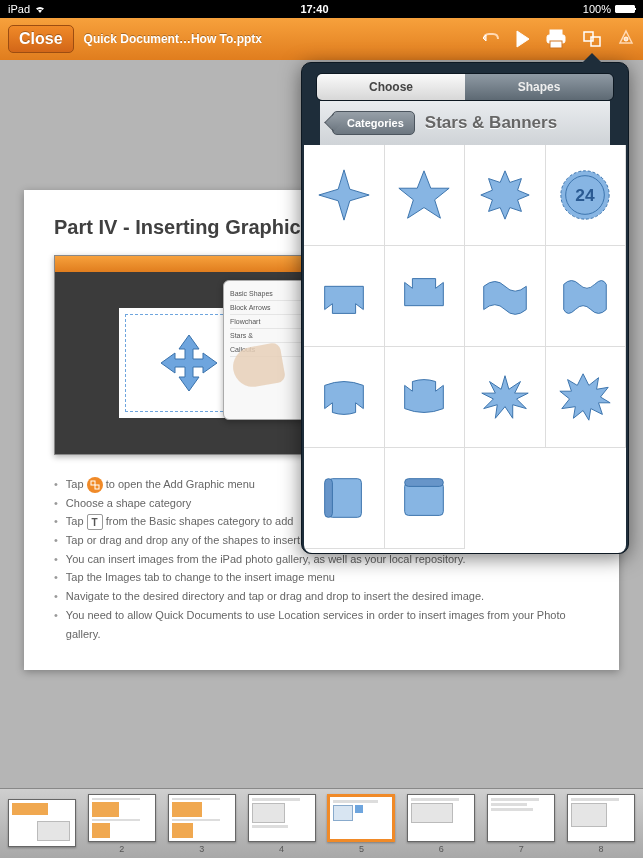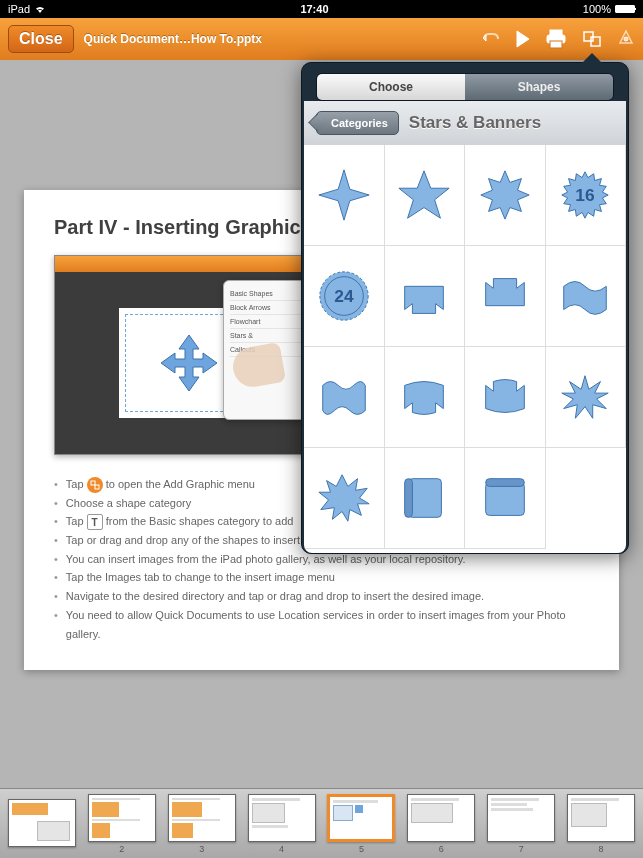--- a/index.html
+++ b/index.html
@@ -46,21 +46,21 @@
 .popover::before { content:''; position:absolute; top:-10px; right:26px; width:0; height:0; border-left:10px solid transparent; border-right:10px solid transparent; border-bottom:10px solid #1e2d3a; }
 .segmented { display: flex; margin: 10px 14px 0; border-radius: 6px; overflow: hidden; border: 1px solid #0d1822; }
 .segmented > div { flex: 1; text-align: center; padding: 6px 0; font-size: 12px; font-weight: bold; cursor: pointer; }
 .seg-active { background: linear-gradient(#fafafa,#d7d7d7); color: #444; }
 .seg-inactive { background: linear-gradient(#8f9aa4,#5d6973); color: #eee; }
 .popover-header { display: flex; align-items: center; gap: 10px; padding: 8px 12px 10px; }
 .back-btn { background: linear-gradient(#97a0a8,#6c7680); color: #fff; font-size: 11px; font-weight: bold; padding: 5px 10px 5px 14px; border-radius: 5px; position: relative; cursor: pointer; border:1px solid #4c555e; }
 .back-btn::before { content:''; position:absolute; left:-6px; top:4px; width:12px; height:12px; background:linear-gradient(135deg,#97a0a8,#6c7680); transform:rotate(45deg); border-left:1px solid #4c555e; border-bottom:1px solid #4c555e; }
 .category-title { color: #666; font-size: 17px; font-weight: bold; text-shadow:0 1px #fff; }
 .popover-body { background: #fff; margin: 0 2px 2px; border-radius: 0 0 8px 8px; height: 408px; overflow: hidden; }
-.popover-header-wrap { background: linear-gradient(#e9ecef,#cfd3d7); margin: 0 2px; padding-top:2px; }
+.popover-header-wrap { background: linear-gradient(#e9ecef,#cfd3d7); margin: 0 18px; padding-top:2px; }
 .shape-grid { display: grid; grid-template-columns: repeat(4, 1fr); }
 .shape-cell { height: 101px; border-right: 1px solid #ddd; border-bottom: 1px solid #ddd; display: flex; align-items: center; justify-content: center; cursor: pointer; }
 .shape-cell svg { width: 58px; height: 58px; }
 
 
 .thumb-strip { position: absolute; bottom: 0; left: 0; right: 0; height: 70px; background: linear-gradient(#cfcfcf,#a8a8a8); display: flex; align-items: center; padding: 0 4px; gap: 4px; border-top:1px solid #888; }
 .thumb-cell { flex: 1; display: flex; flex-direction: column; align-items: center; gap: 2px; }
 .thumb { width: 68px; height: 48px; background: #fff; border: 1px solid #666; box-shadow: 0 1px 2px rgba(0,0,0,.3); cursor: pointer; position:relative; overflow:hidden; }
 .thumb-num { font-size: 9px; color: #555; }
 .thumb-active { border: 3px solid #f08a28; }
@@ -196,29 +196,20 @@
       <div class="shape-cell">
           <svg viewBox="0 0 60 60">
             <path d="M30 5 L37 23 L56 23 L41 35 L47 54 L30 43 L13 54 L19 35 L4 23 L23 23 Z" fill="#87b5e3" stroke="#3a72ab"></path>
           </svg>
         </div>
       <div class="shape-cell">
           <svg viewBox="0 0 60 60">
             <path d="M30 5 L35 17 L47 13 L43 25 L55 30 L43 35 L47 47 L35 43 L30 55 L25 43 L13 47 L17 35 L5 30 L17 25 L13 13 L25 17 Z" fill="#87b5e3" stroke="#3a72ab"></path>
           </svg>
         </div>
-      <div class="shape-cell">
-          <svg viewBox="0 0 60 60">
-            <defs>
-              <path id="seal16" d="M30 6 L33 12 L39 8 L40 15 L47 13 L45 20 L52 21 L48 27 L54 30 L48 33 L52 39 L45 40 L47 47 L40 45 L39 52 L33 48 L30 54 L27 48 L21 52 L20 45 L13 47 L15 40 L8 39 L12 33 L6 30 L12 27 L8 21 L15 20 L13 13 L20 15 L21 8 L27 12 Z"></path>
-            </defs>
-            <use href="#seal16" fill="#87b5e3" stroke="#3a72ab"></use>
-            <text x="30" y="36" font-size="18" font-weight="bold" fill="#2a5a92" text-anchor="middle">16</text>
-          </svg>
-        </div>
 
       <div class="shape-cell">
           <svg viewBox="0 0 60 60">
             <circle cx="30" cy="30" r="25" fill="#87b5e3" stroke="#3a72ab" stroke-width="1" stroke-dasharray="3 2"></circle>
             <circle cx="30" cy="30" r="20" fill="#87b5e3" stroke="#3a72ab"></circle>
             <text x="30" y="36" font-size="18" font-weight="bold" fill="#2a5a92" text-anchor="middle">24</text>
           </svg>
         </div>
       <div class="shape-cell">
           <svg viewBox="0 0 60 60">

